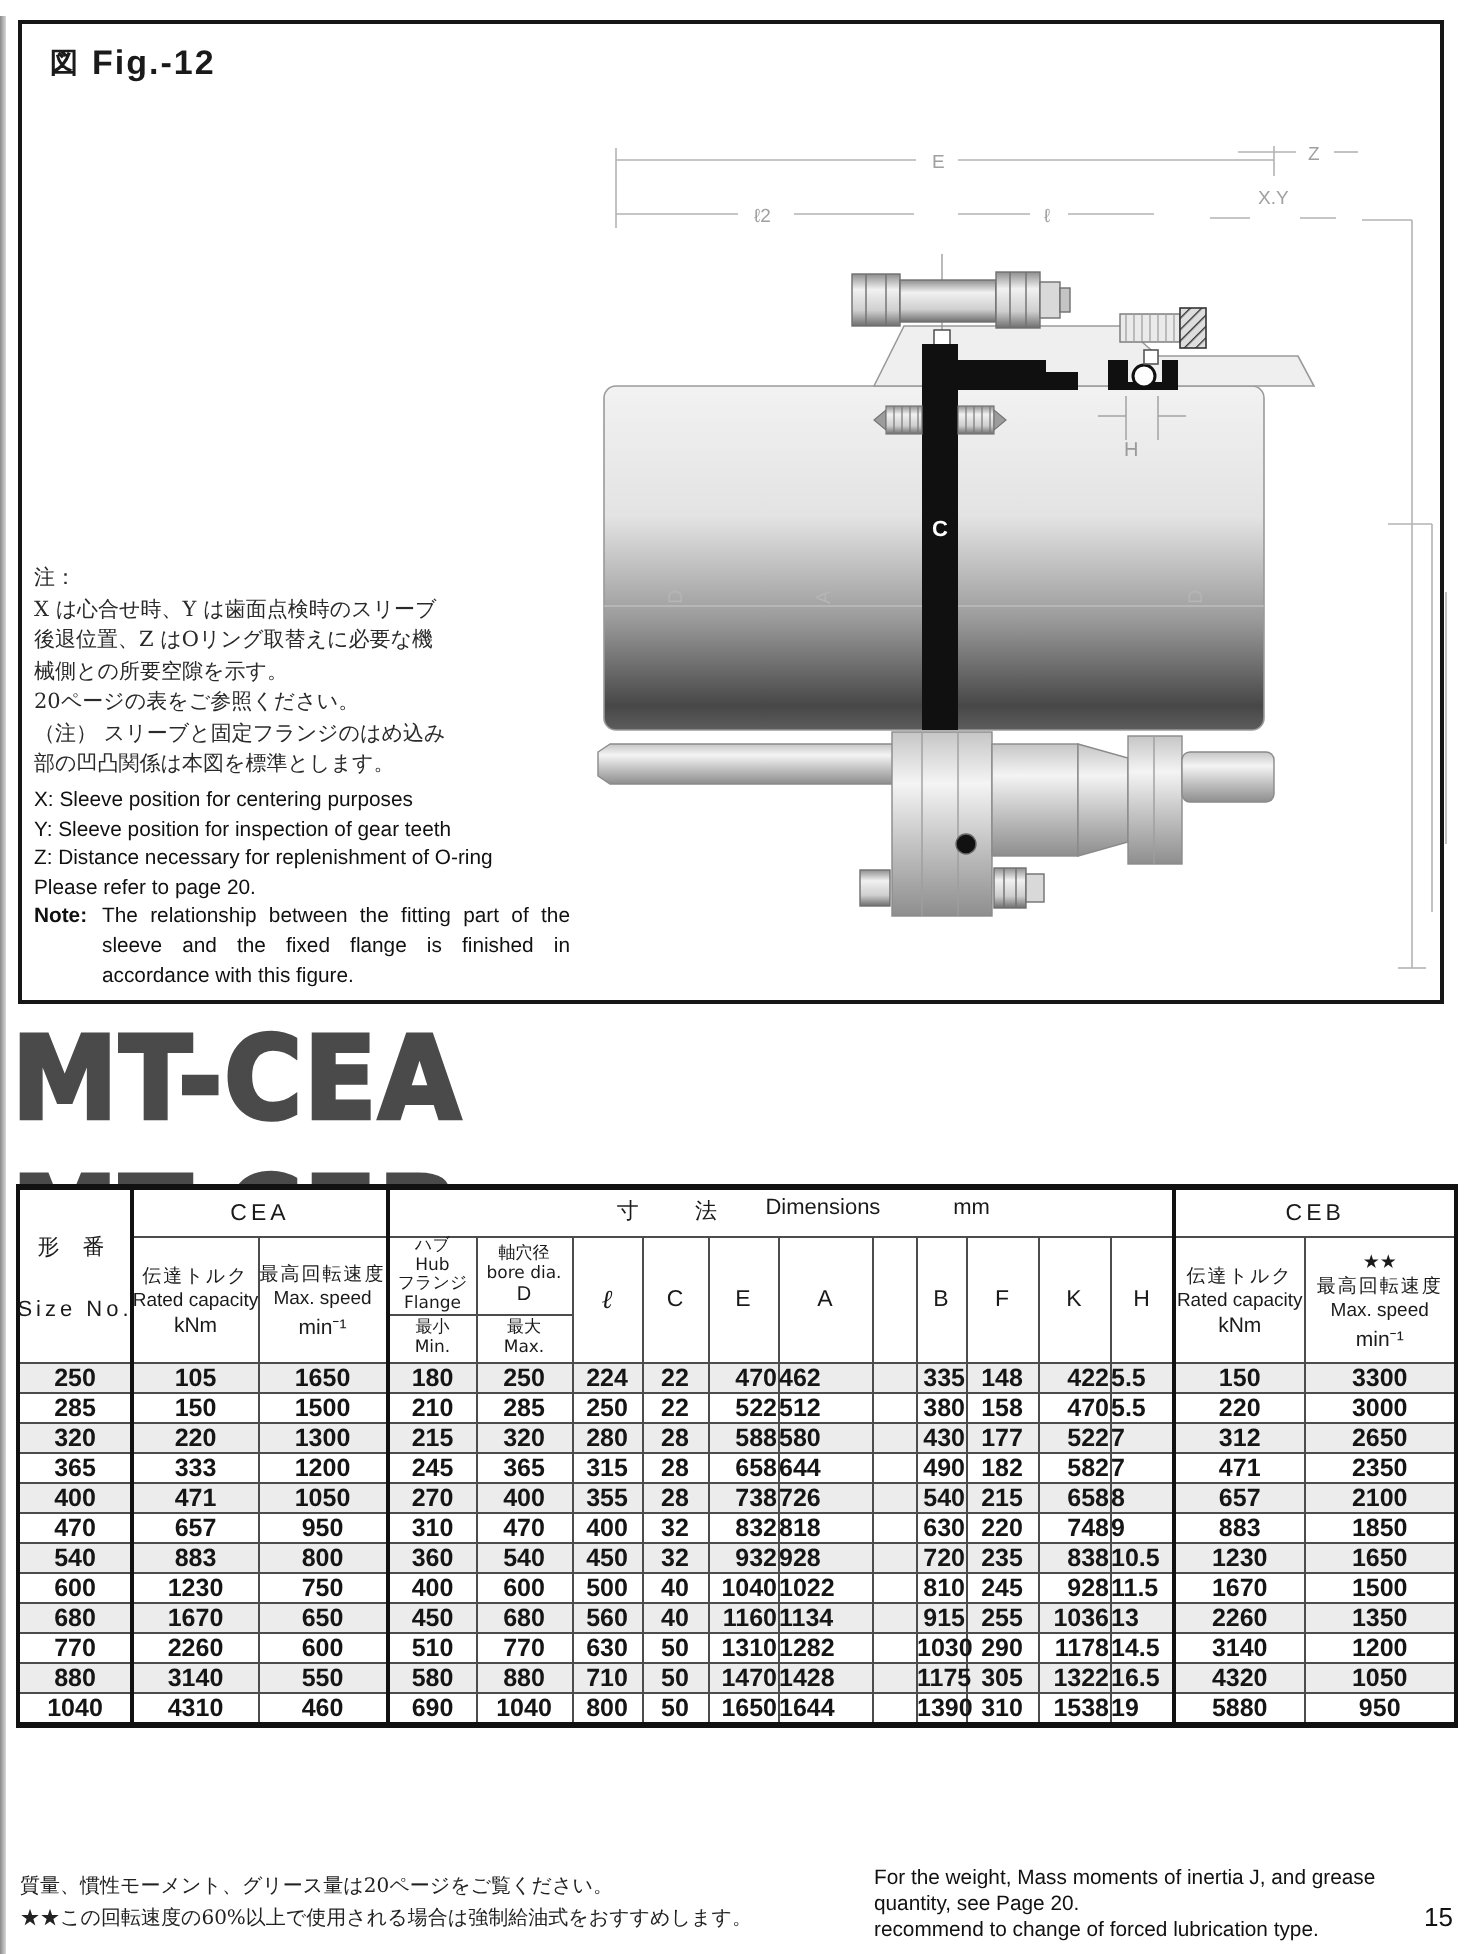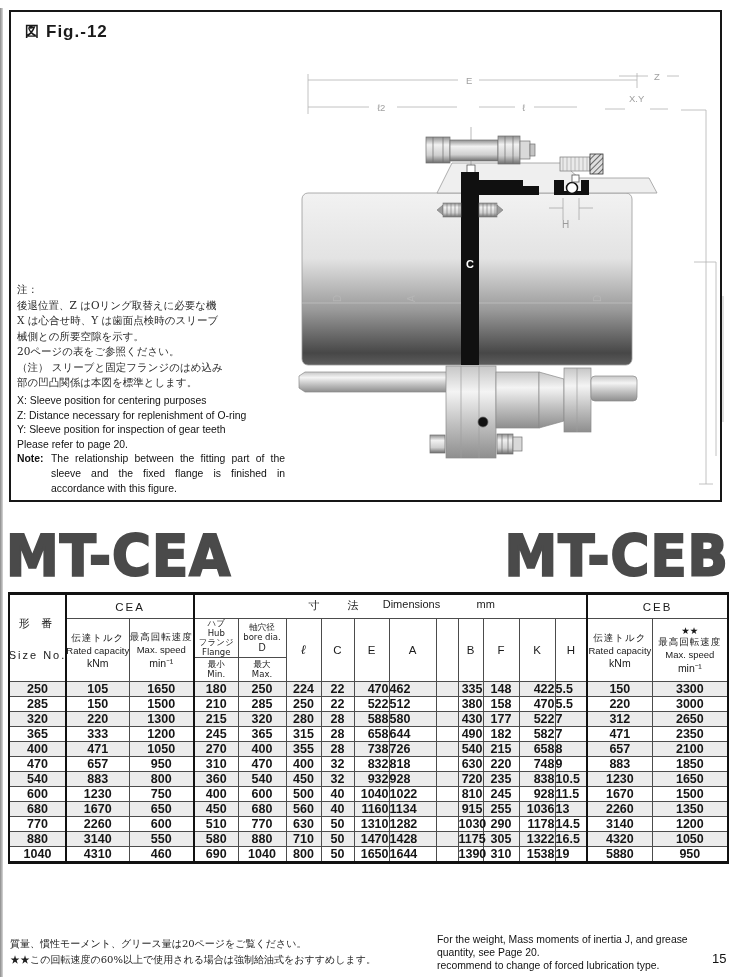--- a/index.html
+++ b/index.html
@@ -21,21 +21,21 @@
     font-size:10.5px;line-height:15.5px;color:#2a2a2a;}
   .remarks{position:absolute;left:6px;top:382px;width:268px;
     font-size:10.4px;line-height:14.6px;color:#111;}
   .remarks .rh{font-weight:bold;font-size:11px;margin-bottom:1px;}
   .remarks .note-row{display:flex;}
   .remarks .note-label{font-weight:bold;flex:0 0 34px;}
   .remarks .note-text{flex:1;text-align:justify;}
   .drawing{position:absolute;left:251px;top:28px;}
   
   .titles{position:absolute;left:0;top:503px;width:735px;height:80px;
-    display:flex;justify-content:space-between;align-items:flex-start;padding:16px 6px;box-sizing:border-box;}
+    display:flex;justify-content:space-between;align-items:flex-start;padding:0 6px;box-sizing:border-box;flex-direction:column;}
   .titles span{
     font-family:"DejaVu Sans","Liberation Sans",sans-serif;
     font-weight:bold;font-size:53px;line-height:70px;color:#4a4a4a;
     -webkit-text-stroke:2px #4a4a4a;letter-spacing:1px;
     transform:scaleY(1.08);transform-origin:top;}
   
   table.spec{position:absolute;left:8px;top:592px;width:719px;
     border-collapse:collapse;table-layout:fixed;
     border:2px solid #111;border-top-width:3px;border-bottom-width:3px;}
   table.spec th,table.spec td{border:1px solid #4c4c4c;padding:0;overflow:visible;white-space:nowrap;}
@@ -243,32 +243,32 @@
         <rect x="421" y="425" width="15" height="18" fill="url(#gradBolt)"></rect>
         <rect x="488" y="424" width="16" height="20" fill="url(#gradBolt)"></rect>
         <line x1="493" y1="424" x2="493" y2="444"></line>
           <line x1="499" y1="424" x2="499" y2="444"></line>
         <rect x="504" y="427" width="9" height="14" fill="#d9d9d9"></rect>
       </g>
     </svg>
 
     <div class="jp-notes">
       <div>注：</div>
+      <div>X は心合せ時、Y は歯面点検時のスリーブ</div>
       <div>後退位置、Z はOリング取替えに必要な機</div>
-      <div>X は心合せ時、Y は歯面点検時のスリーブ</div>
       <div>械側との所要空隙を示す。</div>
       <div>20ページの表をご参照ください。</div>
       <div>（注） スリーブと固定フランジのはめ込み</div>
       <div>部の凹凸関係は本図を標準とします。</div>
     </div>
 
     <div class="remarks">
       <div>X: Sleeve position for centering purposes</div>
+      <div>Y: Sleeve position for inspection of gear teeth</div>
       <div>Z: Distance necessary for replenishment of O-ring</div>
-      <div>Y: Sleeve position for inspection of gear teeth</div>
       <div>Please refer to page 20.</div>
       <div class="note-row">
         <span class="note-label">Note:</span>
         <span class="note-text">The relationship between the fitting part of the sleeve and the fixed flange is finished in accordance with this figure.</span>
       </div>
     </div>
   </div>
 
   <div class="titles">
     <span>MT-CEA</span>

